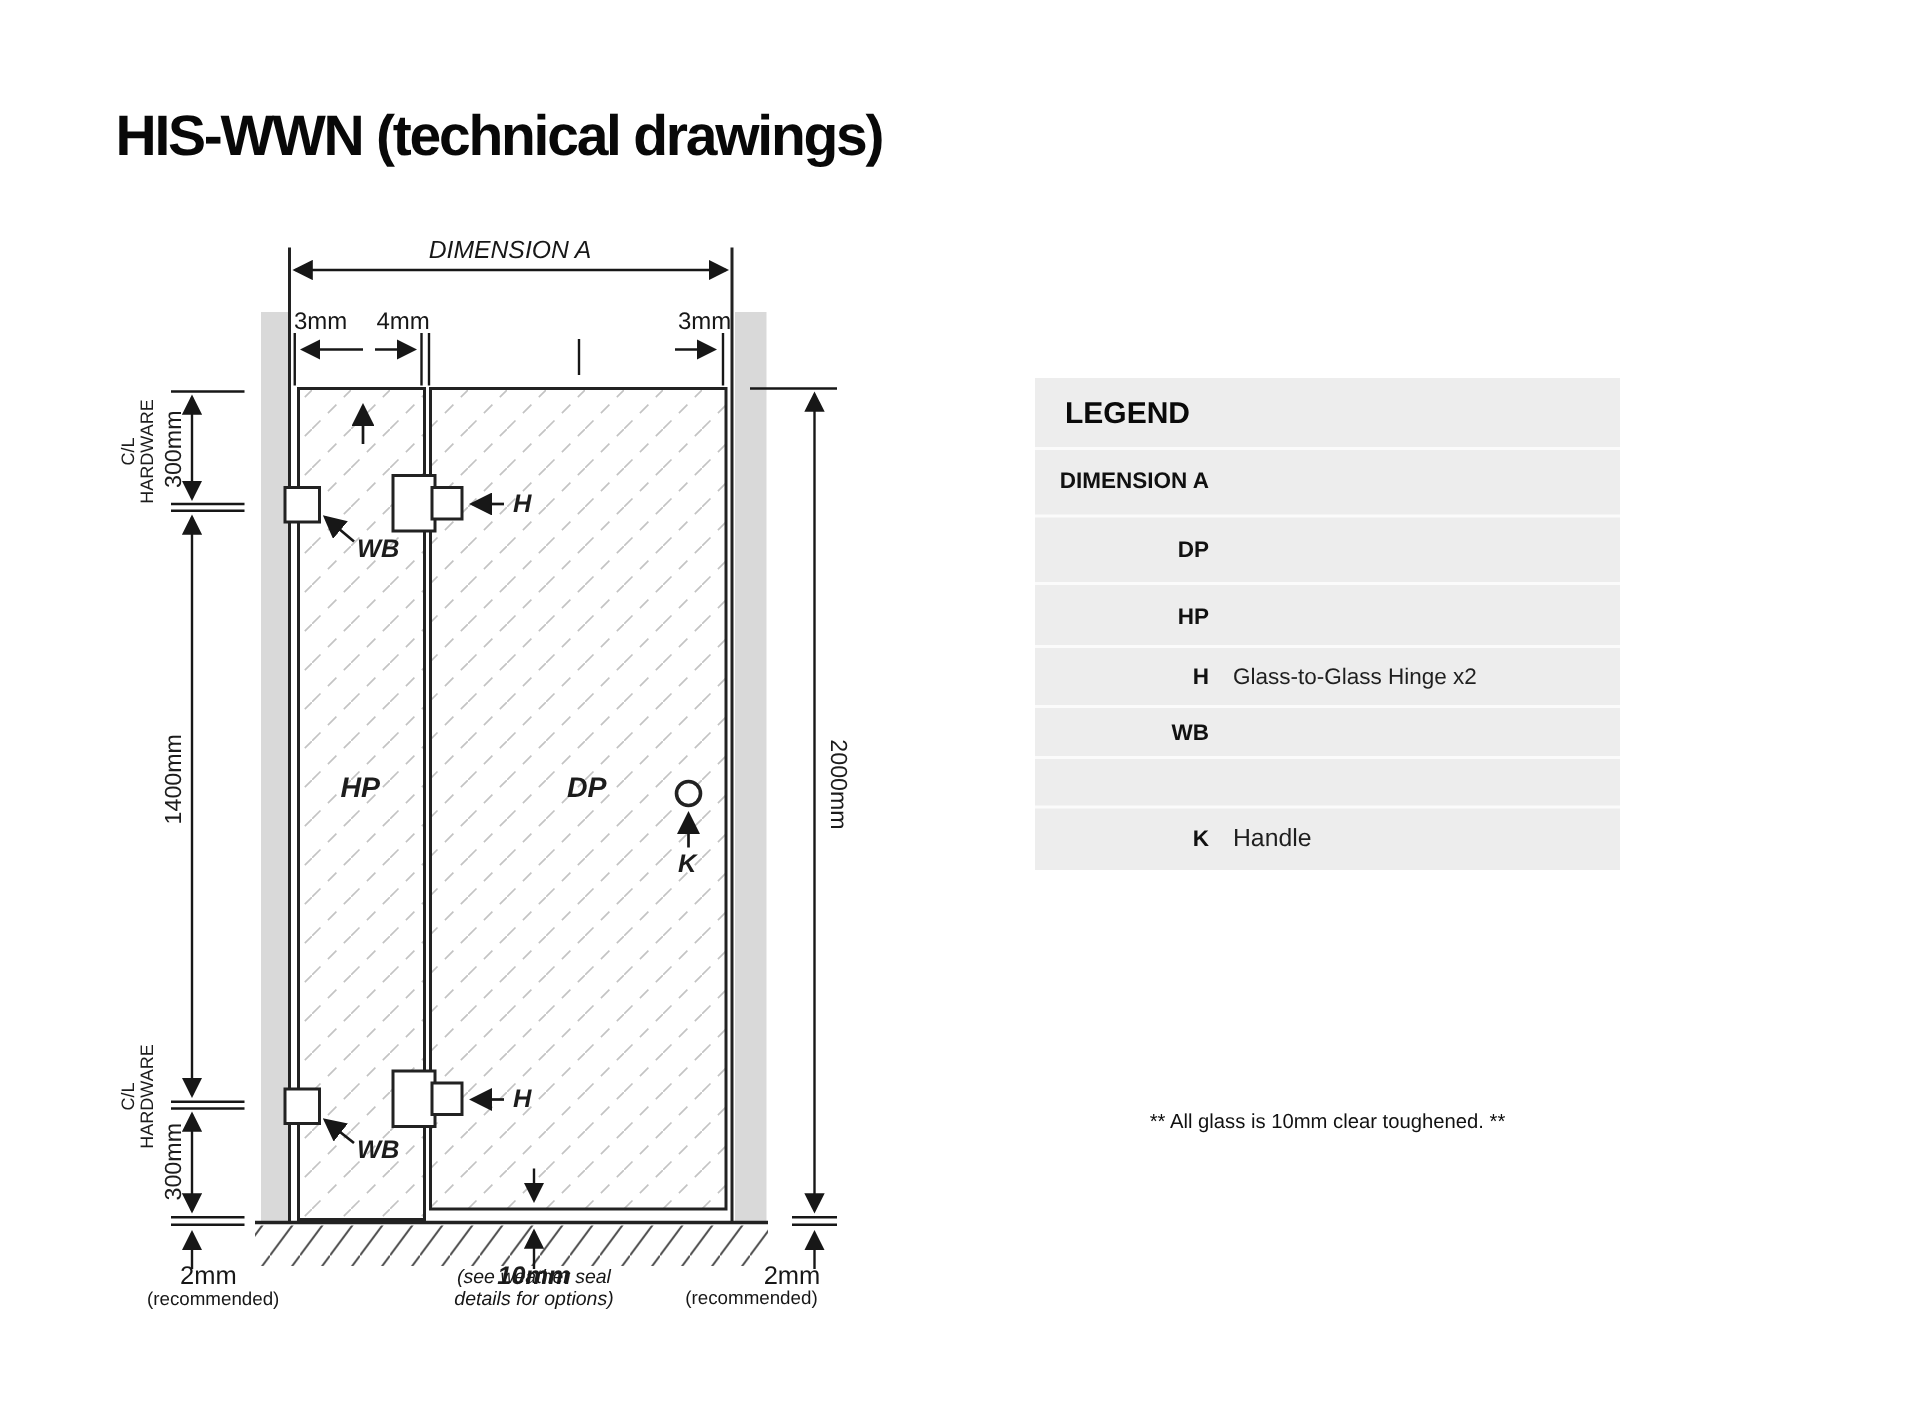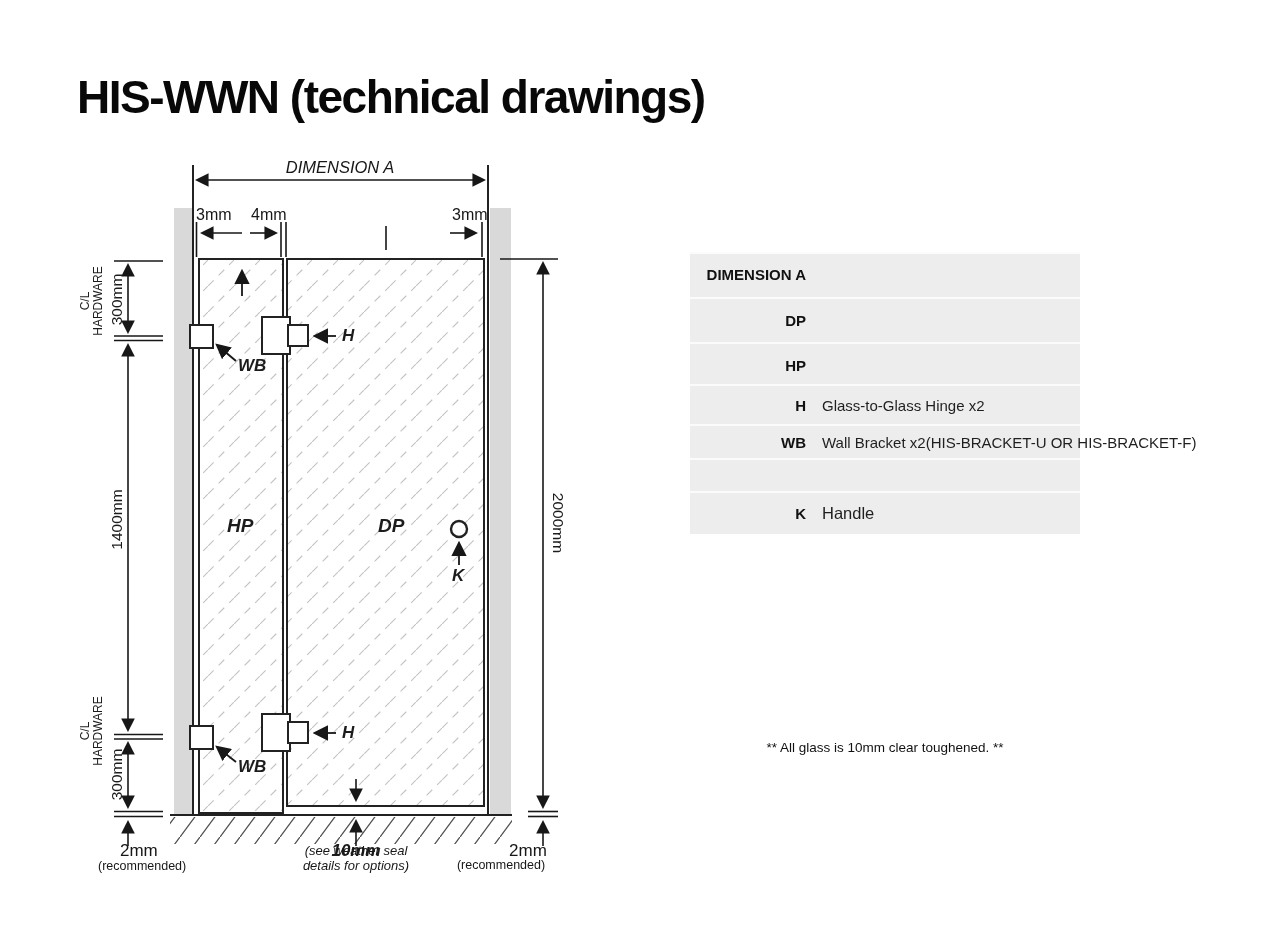--- a/index.html
+++ b/index.html
@@ -1,20 +1,20 @@
 <!DOCTYPE html>
 <html><head>
 <meta charset="utf-8">
 <style>
   html,body{margin:0;padding:0;background:#fff;}
   body{width:1285px;height:944px;position:relative;overflow:hidden;
        font-family:"Liberation Sans","DejaVu Sans",sans-serif;color:#1c1c1c;}
   .abs{position:absolute;}
   
-  #page-title{left:77px;top:70px;font-size:46px;font-weight:bold;letter-spacing:-1.5px;color:#080808;}
+  #page-title{left:77px;top:70px;font-size:38px;font-weight:bold;letter-spacing:-1.5px;color:#080808;}
   
   .dimtxt{font-size:16px;color:#171717;}
   .rot{display:flex;align-items:center;justify-content:center;text-align:center;}
   .rot-ccw{transform:rotate(-90deg);}
   .rot-cw{transform:rotate(90deg);}
   .ital{font-style:italic;}
   .boldital{font-style:italic;font-weight:bold;}
   .small-note{font-size:12.5px;color:#171717;}
   .pre{white-space:pre-line;}
   .ctr{text-align:center;}
@@ -163,41 +163,41 @@
 <div class="abs small-note" style="left:98px;top:859px;">(recommended)</div>
 
 <div class="abs boldital ctr" style="left:306px;top:841px;width:100px;font-size:17px;text-align:center;">10mm</div>
 <div class="abs small-note ital pre ctr" style="left:281px;top:808px;width:150px;font-size:13px;line-height:14.5px;margin-top:36px;">(see weather seal
 details for options)</div>
 
 <div class="abs dimtxt ctr" style="left:500px;top:841px;width:56px;font-size:17px;">2mm</div>
 <div class="abs small-note ctr" style="left:445px;top:858px;width:112px;">(recommended)</div>
 
 <div class="abs" id="legend-box">
+  <div id="legend-title">LEGEND</div>
 
   <div class="lg-row r-dima">
     <div class="lg-term">DIMENSION A</div>
   </div>
 
   <div class="lg-row r-dp">
     <div class="lg-term">DP</div>
   </div>
 
   <div class="lg-row r-hp">
     <div class="lg-term">HP</div>
   </div>
 
   <div class="lg-row r-h">
     <div class="lg-term">H</div>
     <div class="lg-desc">Glass-to-Glass Hinge x2</div>
   </div>
 
   <div class="lg-row r-wb">
     <div class="lg-term">WB</div>
-    <div class="lg-desc">Wall Bracket x2(HIS-BRACKET-U OR HIS-BRACKET-F)</div>
   </div>
 
   <div class="lg-row r-empty">
     <div class="lg-term"></div>
     <div class="lg-desc"></div>
   </div>
 
   <div class="lg-row r-k">
     <div class="lg-term">K</div>
     <div class="lg-desc">Handle</div>

